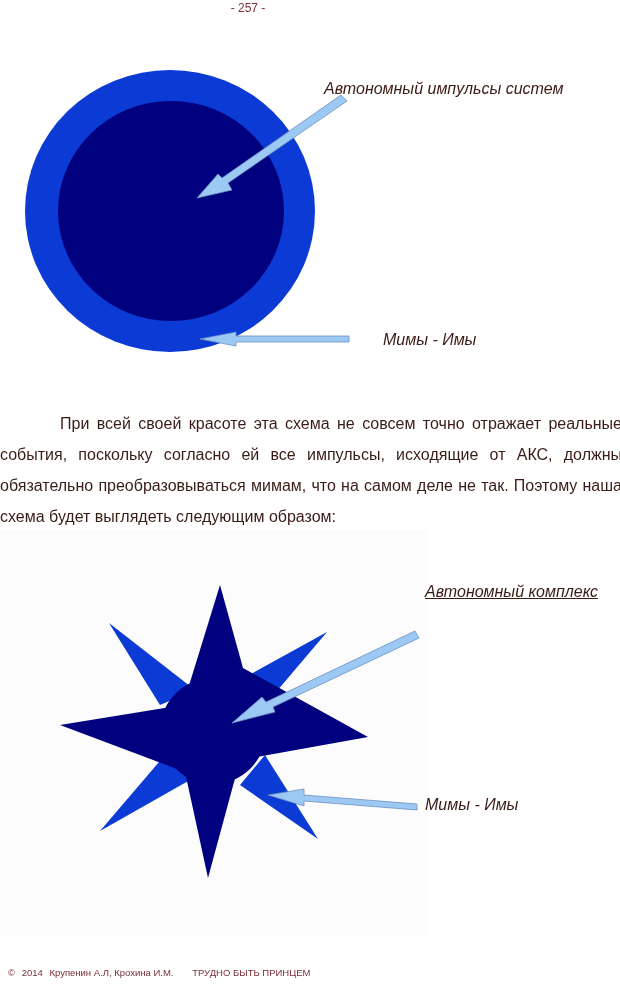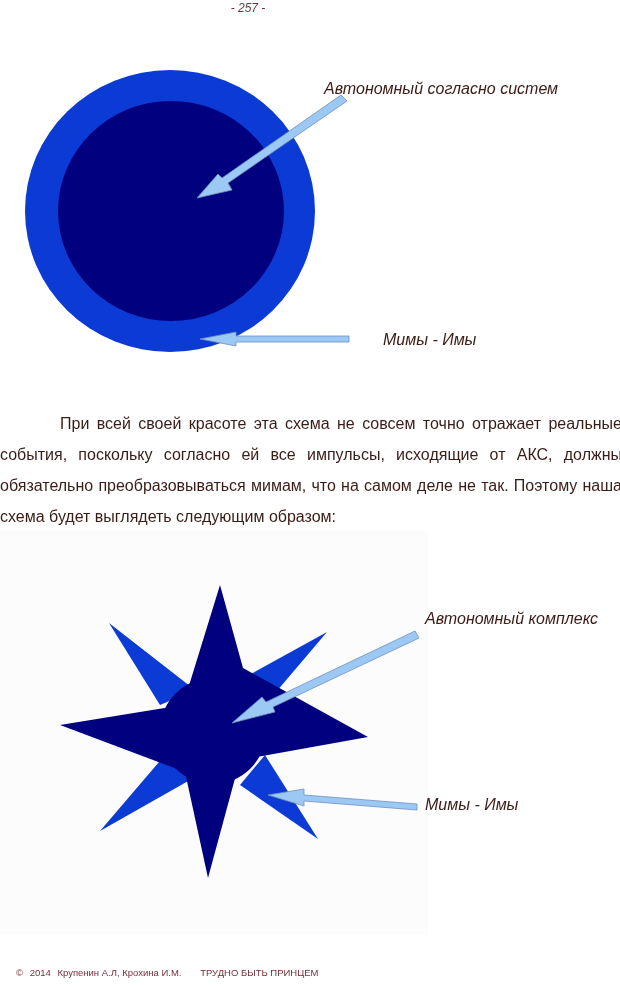--- a/index.html
+++ b/index.html
@@ -1,26 +1,26 @@
 <!DOCTYPE html>
 <html><head>
   <meta charset="utf-8">
   <style>
     html, body { margin: 0; padding: 0; background: #ffffff; }
     body { width: 620px; height: 985px; position: relative; overflow: hidden;
            font-family: "Liberation Sans", sans-serif; }
     .page-number { position: absolute; top: 0px; left: 0; width: 496px; text-align: center;
-                   font-size: 12px; color: #7a2e3a; line-height: 16px; font-style: italic; }
+                   font-size: 12px; color: #7a2e3a; line-height: 16px; }
     .diagram { position: absolute; left: 0; }
     .diagram svg { display: block; }
     .label { position: absolute; font-style: italic; color: #3b1b14; font-size: 16px; line-height: 28px; white-space: nowrap; }
     .paragraph { position: absolute; left: 0; top: 408px; width: 622px; font-size: 16px; line-height: 31px;
                  color: #3a1c16; }
     .paragraph p { margin: 0; text-indent: 60px; text-align: justify; text-align-last: left; }
-    .footer { position: absolute; left: 16px; top: 967px; font-size: 9.5px; color: #7a2e3a; white-space: nowrap; }
+    .footer { position: absolute; left: 8px; top: 967px; font-size: 9.5px; color: #7a2e3a; white-space: nowrap; }
     .footer span { margin-right: 4px; }
     .footer .title { margin-left: 12px; }
     .star-bg { position: absolute; left: 0; top: 530px; width: 428px; height: 405px; background: #fcfcfd; }
   </style>
 </head>
 <body>
 
 <div class="page-number">- 257 -</div>
 
 <div class="diagram" style="top:0; width:620px; height:380px;">
@@ -30,21 +30,21 @@
 
     <g>
       <polygon points="341,95 347,101 228,183 232,190 197,198 218,174 222,178" fill="#9cc9f4" stroke="#6f8fbf" stroke-width="0.8"></polygon>
     </g>
 
     <g>
       <polygon points="349,336 349,342 236,342 236,346 200,339 236,332 236,336" fill="#9cc9f4" stroke="#6f8fbf" stroke-width="0.8"></polygon>
     </g>
   </svg>
 </div>
-<div class="label" style="left:324px; top:75px;">Автономный согласно систем</div>
+<div class="label" style="left:324px; top:75px;">Автономный импульсы систем</div>
 <div class="label" style="left:383px; top:326px;">Мимы - Имы</div>
 
 <div class="paragraph">
   <p>При всей своей красоте эта схема не совсем точно отражает реальные события, поскольку согласно ей все импульсы, исходящие от АКС, должны обязательно преобразовываться мимам, что на самом деле не так. Поэтому наша схема будет выглядеть следующим образом:</p>
 </div>
 
 <div class="star-bg"></div>
 <div class="diagram" style="top:0; width:620px; height:985px;">
   <svg width="620" height="985" viewBox="0 0 620 985">
 
@@ -61,21 +61,21 @@
 
     <g>
       <polygon points="415,631 419,638 273,707 275,712 232,723 262,697 266,702" fill="#9cc9f4" stroke="#6f8fbf" stroke-width="0.8"></polygon>
     </g>
 
     <g>
       <polygon points="417,804 417,810 304,801 304,806 268,795 304,789 304,795" fill="#9cc9f4" stroke="#6f8fbf" stroke-width="0.8"></polygon>
     </g>
   </svg>
 </div>
-<div class="label" style="left:425px; top:605px;">
+<div class="label" style="left:425px; top:578px;text-decoration:underline;">
   <div>Автономный комплекс</div>
 </div>
 <div class="label" style="left:425px; top:791px;">Мимы - Имы</div>
 
 <div class="footer">
   <span>©</span>
   <span>2014</span>
   <span>Крупенин А.Л, Крохина И.М.</span>
   <span class="title">ТРУДНО БЫТЬ ПРИНЦЕМ</span>
 </div>

